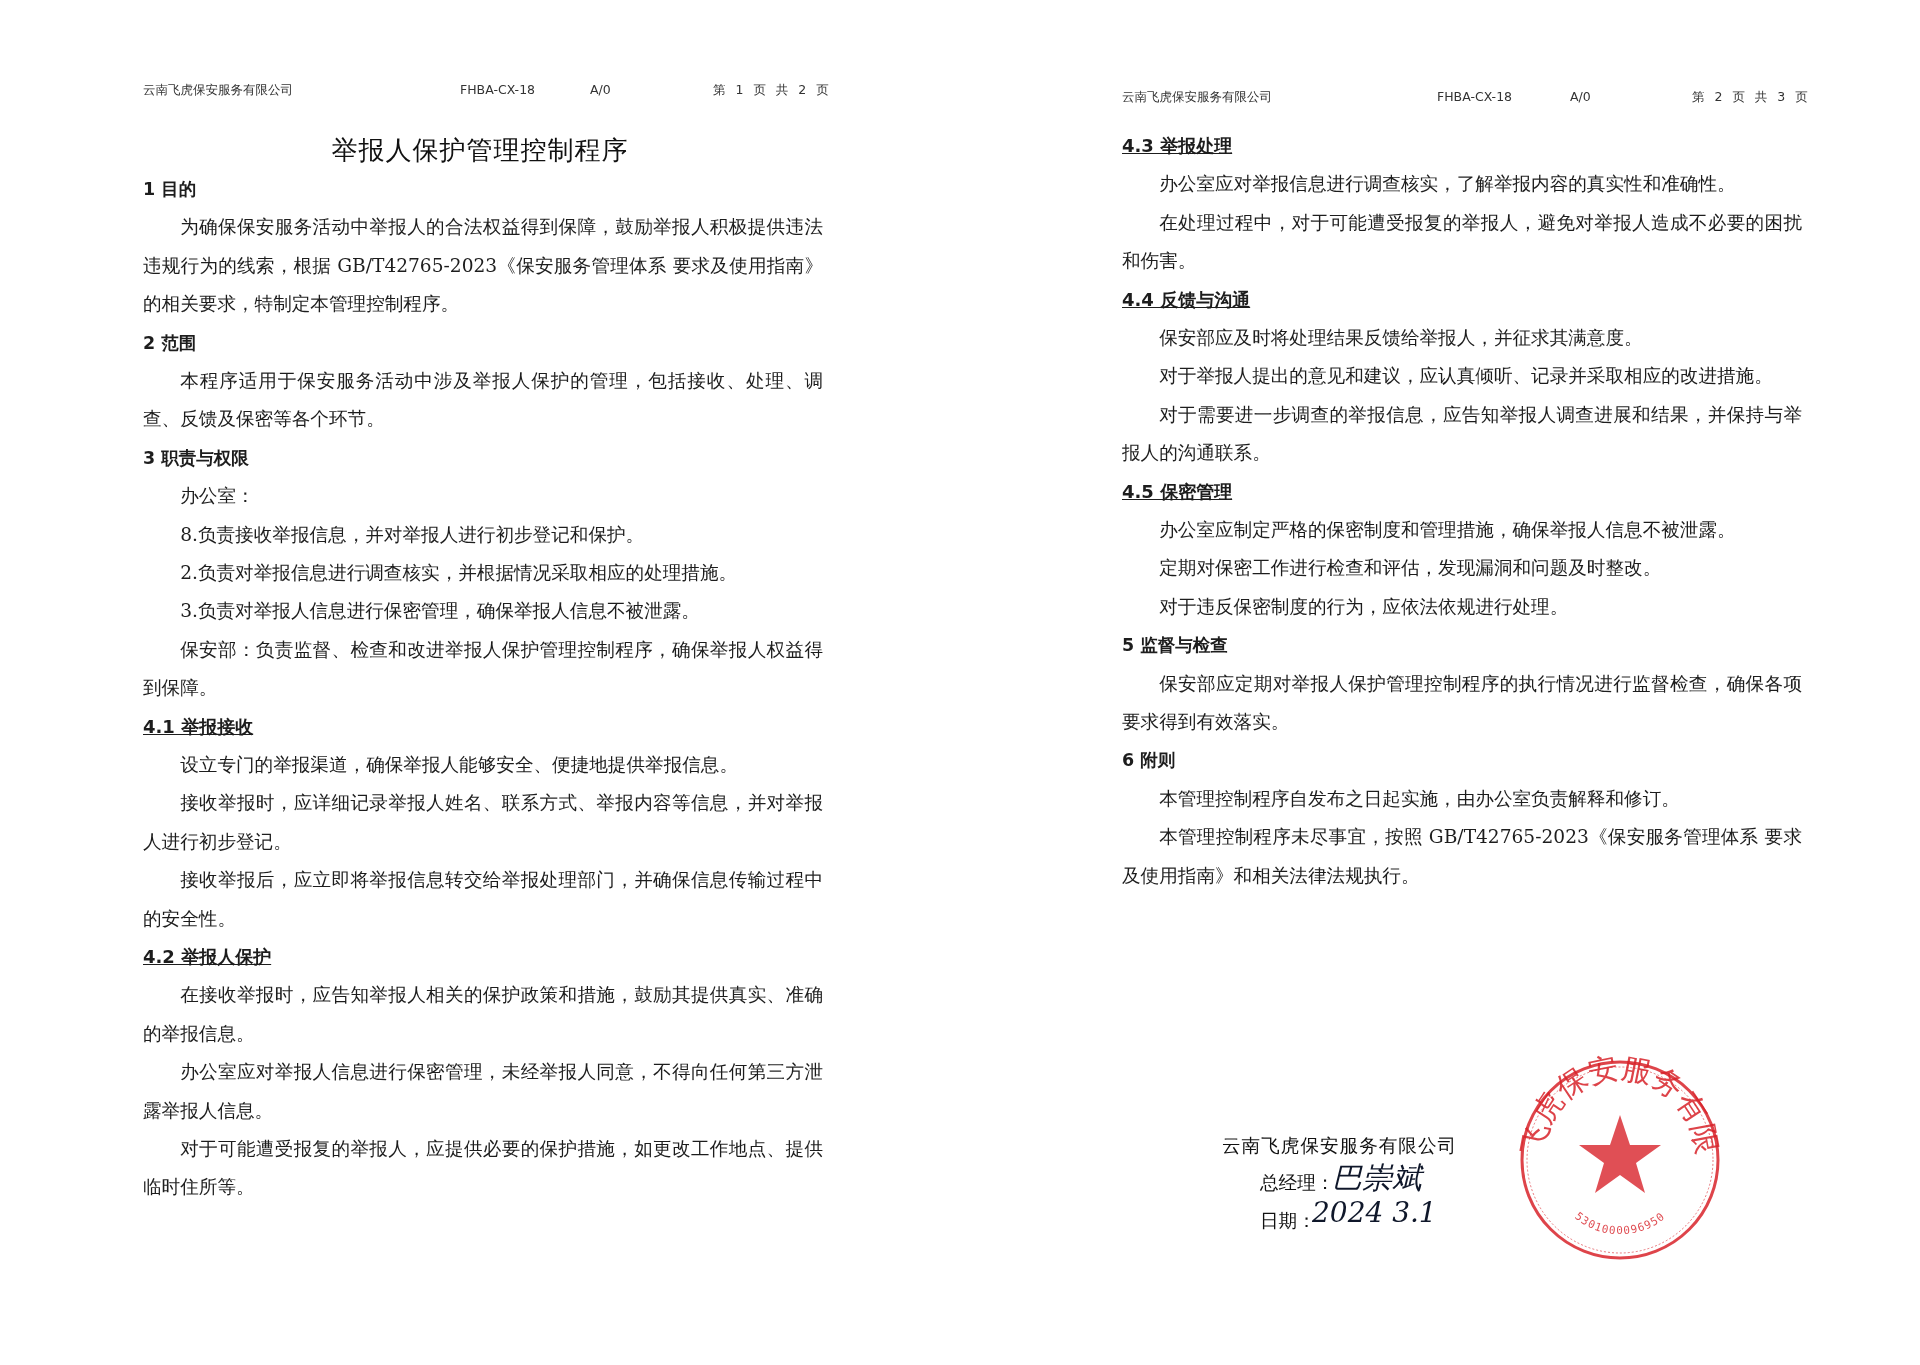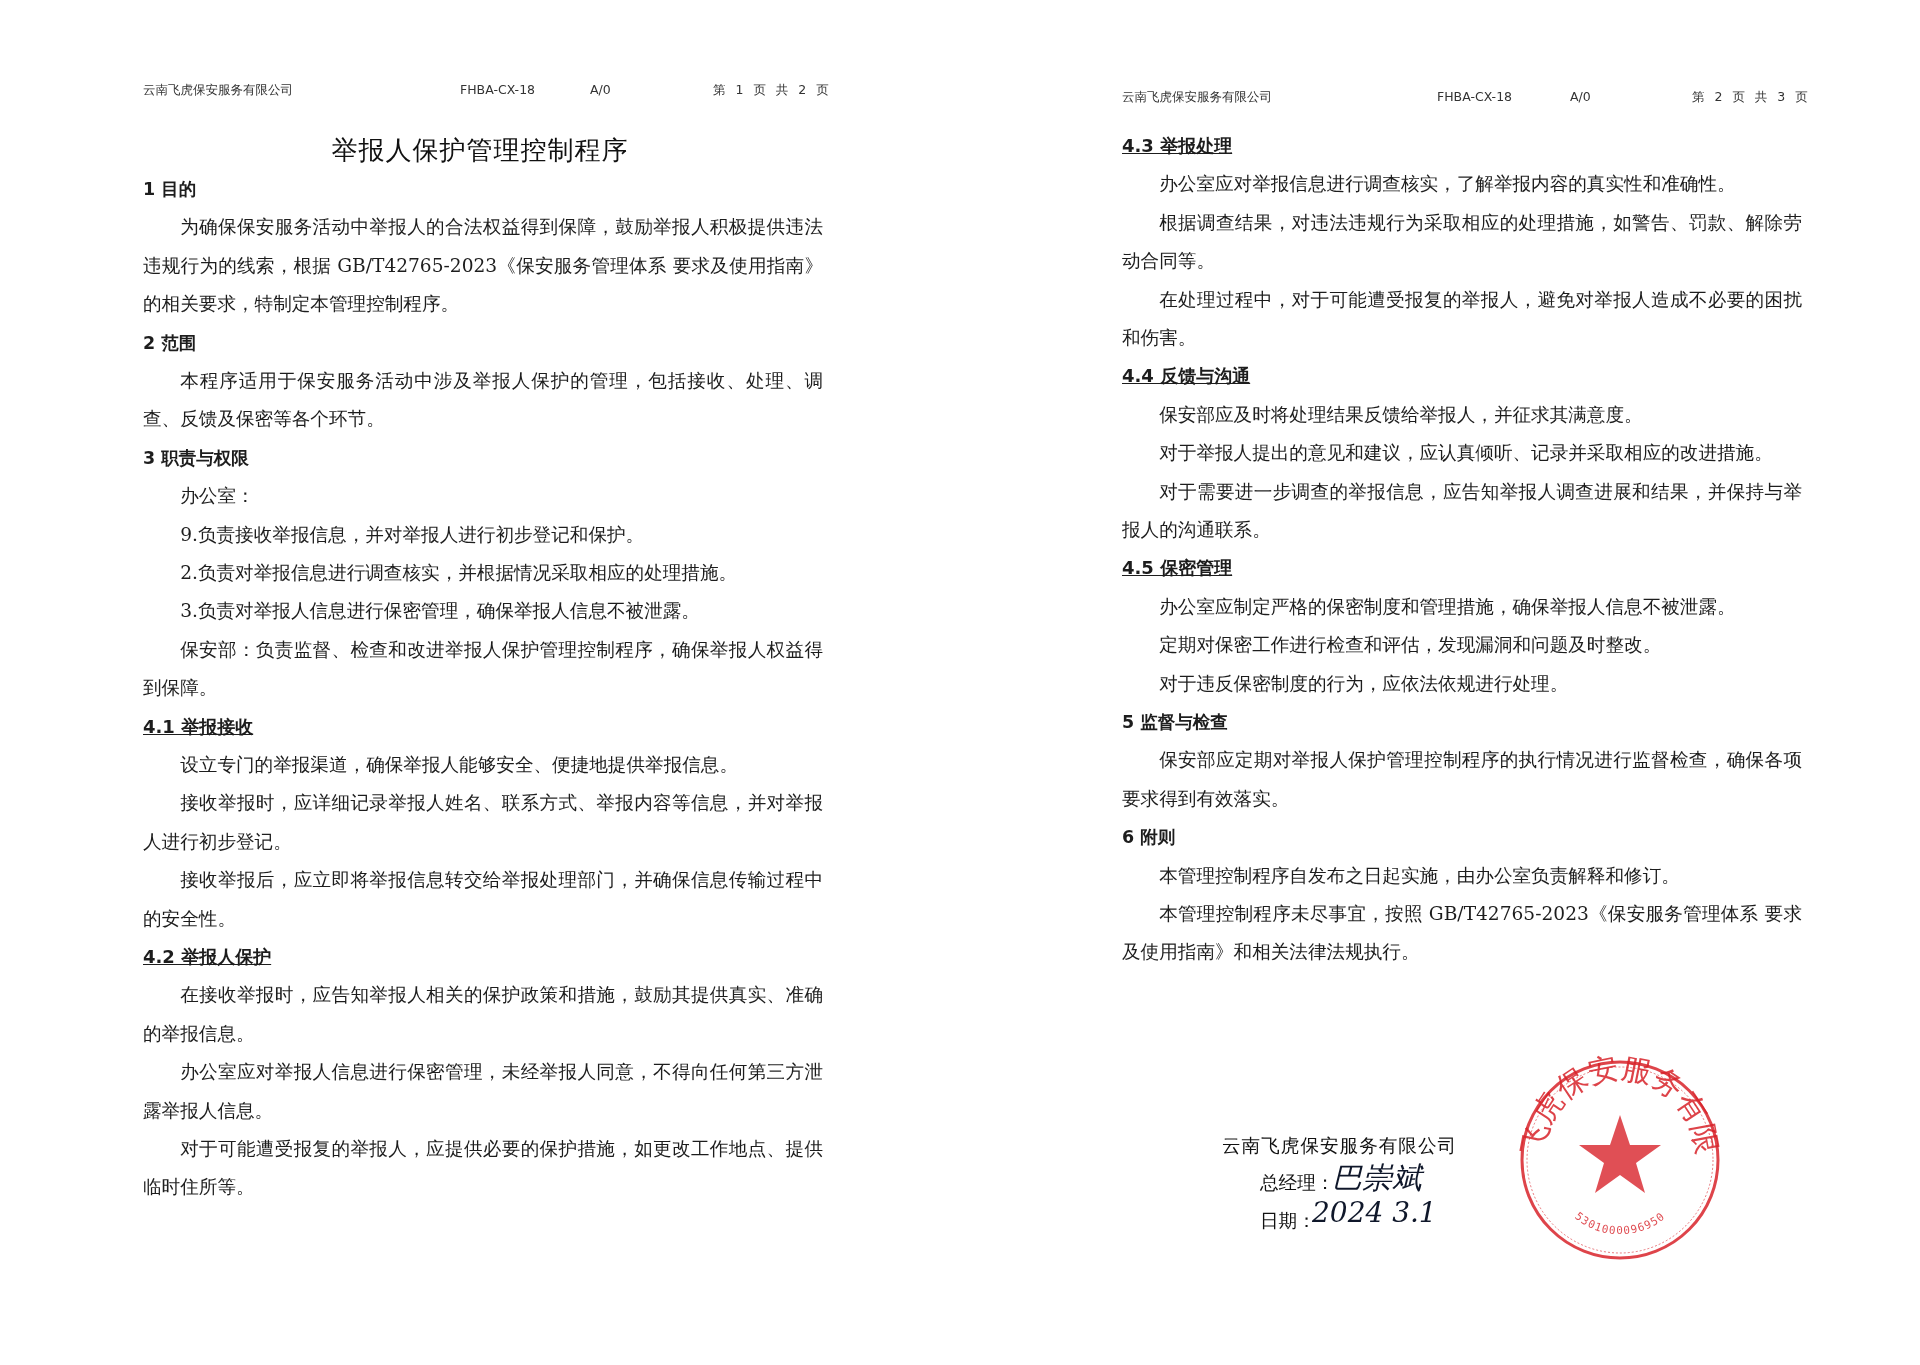--- a/index.html
+++ b/index.html
@@ -41,21 +41,21 @@
 
   <div class="title" style="top:133px;">举报人保护管理控制程序</div>
 
   <div class="body" id="body1">
       <div class="h1">1 目的</div>
       <div class="p">为确保保安服务活动中举报人的合法权益得到保障，鼓励举报人积极提供违法违规行为的线索，根据 GB/T42765-2023《保安服务管理体系 要求及使用指南》的相关要求，特制定本管理控制程序。</div>
       <div class="h1">2 范围</div>
       <div class="p">本程序适用于保安服务活动中涉及举报人保护的管理，包括接收、处理、调查、反馈及保密等各个环节。</div>
       <div class="h1">3 职责与权限</div>
       <div class="p">办公室：</div>
-      <div class="p">9.负责接收举报信息，并对举报人进行初步登记和保护。</div>
+      <div class="p">8.负责接收举报信息，并对举报人进行初步登记和保护。</div>
       <div class="p">2.负责对举报信息进行调查核实，并根据情况采取相应的处理措施。</div>
       <div class="p">3.负责对举报人信息进行保密管理，确保举报人信息不被泄露。</div>
       <div class="p">保安部：负责监督、检查和改进举报人保护管理控制程序，确保举报人权益得到保障。</div>
       <div class="h2">4.1 举报接收</div>
       <div class="p">设立专门的举报渠道，确保举报人能够安全、便捷地提供举报信息。</div>
       <div class="p">接收举报时，应详细记录举报人姓名、联系方式、举报内容等信息，并对举报人进行初步登记。</div>
       <div class="p">接收举报后，应立即将举报信息转交给举报处理部门，并确保信息传输过程中的安全性。</div>
       <div class="h2">4.2 举报人保护</div>
       <div class="p">在接收举报时，应告知举报人相关的保护政策和措施，鼓励其提供真实、准确的举报信息。</div>
       <div class="p">办公室应对举报人信息进行保密管理，未经举报人同意，不得向任何第三方泄露举报人信息。</div>
@@ -65,21 +65,20 @@
 
 <div class="page" id="page2">
   <span class="hdr" style="left:162px; top:89px;">云南飞虎保安服务有限公司</span>
   <span class="hdr" style="left:477px; top:89px;">FHBA-CX-18</span>
   <span class="hdr" style="left:610px; top:89px;">A/0</span>
   <span class="hdr page-no" style="left:732px; top:89px;">第 2 页 共 3 页</span>
 
   <div class="body" id="body2">
       <div class="h2">4.3 举报处理</div>
       <div class="p">办公室应对举报信息进行调查核实，了解举报内容的真实性和准确性。</div>
-      <div class="p">根据调查结果，对违法违规行为采取相应的处理措施，如警告、罚款、解除劳动合同等。</div>
       <div class="p">在处理过程中，对于可能遭受报复的举报人，避免对举报人造成不必要的困扰和伤害。</div>
       <div class="h2">4.4 反馈与沟通</div>
       <div class="p">保安部应及时将处理结果反馈给举报人，并征求其满意度。</div>
       <div class="p">对于举报人提出的意见和建议，应认真倾听、记录并采取相应的改进措施。</div>
       <div class="p">对于需要进一步调查的举报信息，应告知举报人调查进展和结果，并保持与举报人的沟通联系。</div>
       <div class="h2">4.5 保密管理</div>
       <div class="p">办公室应制定严格的保密制度和管理措施，确保举报人信息不被泄露。</div>
       <div class="p">定期对保密工作进行检查和评估，发现漏洞和问题及时整改。</div>
       <div class="p">对于违反保密制度的行为，应依法依规进行处理。</div>
       <div class="h1">5 监督与检查</div>

